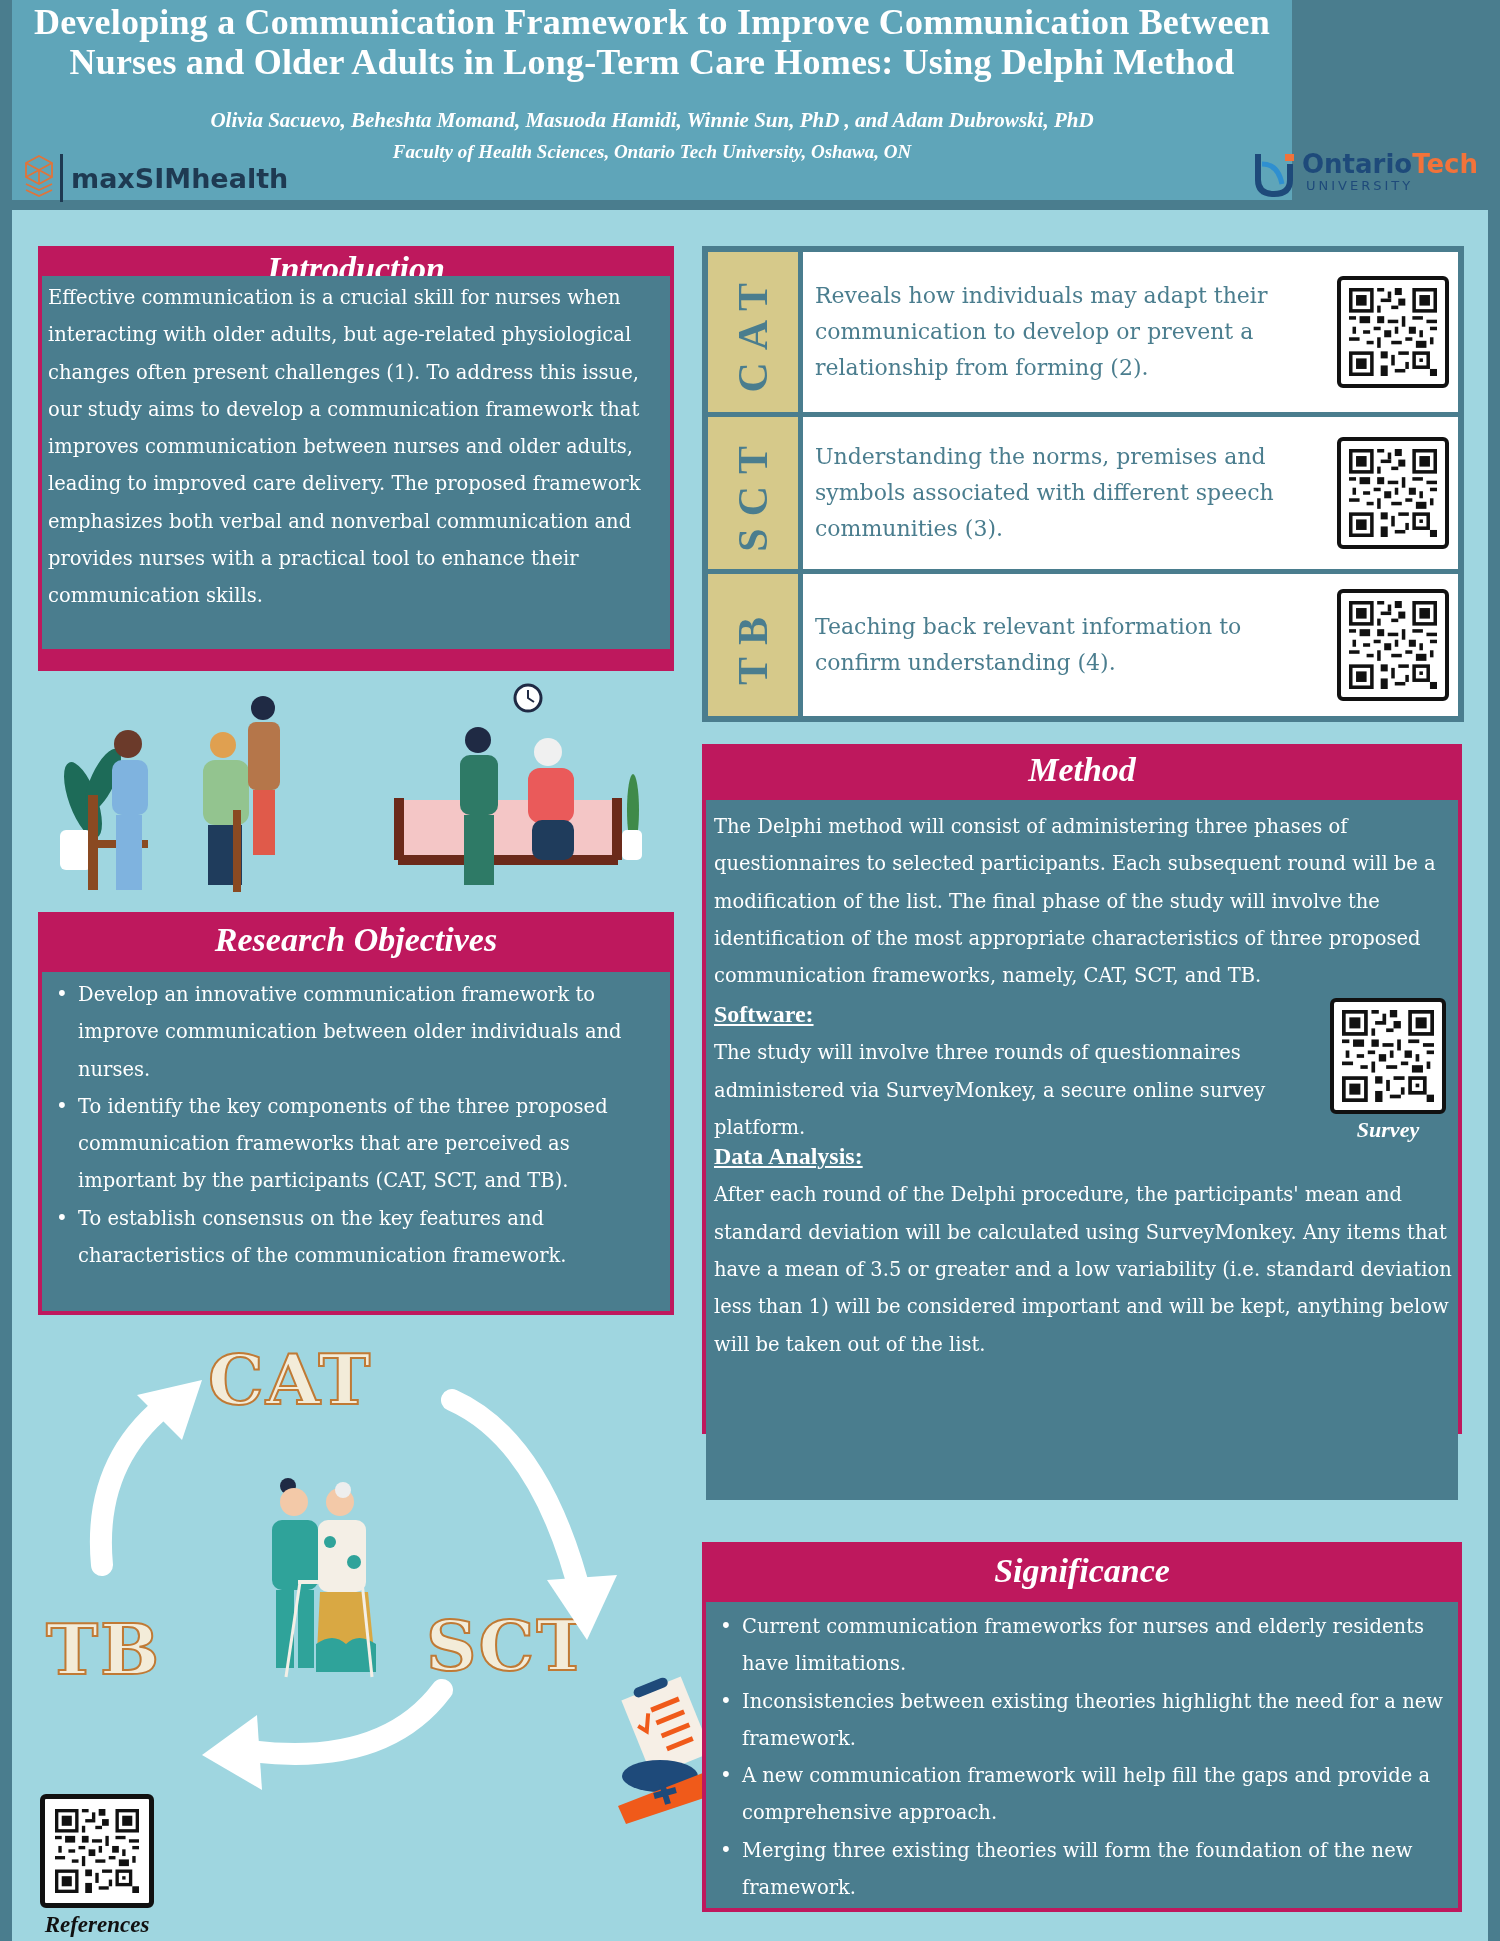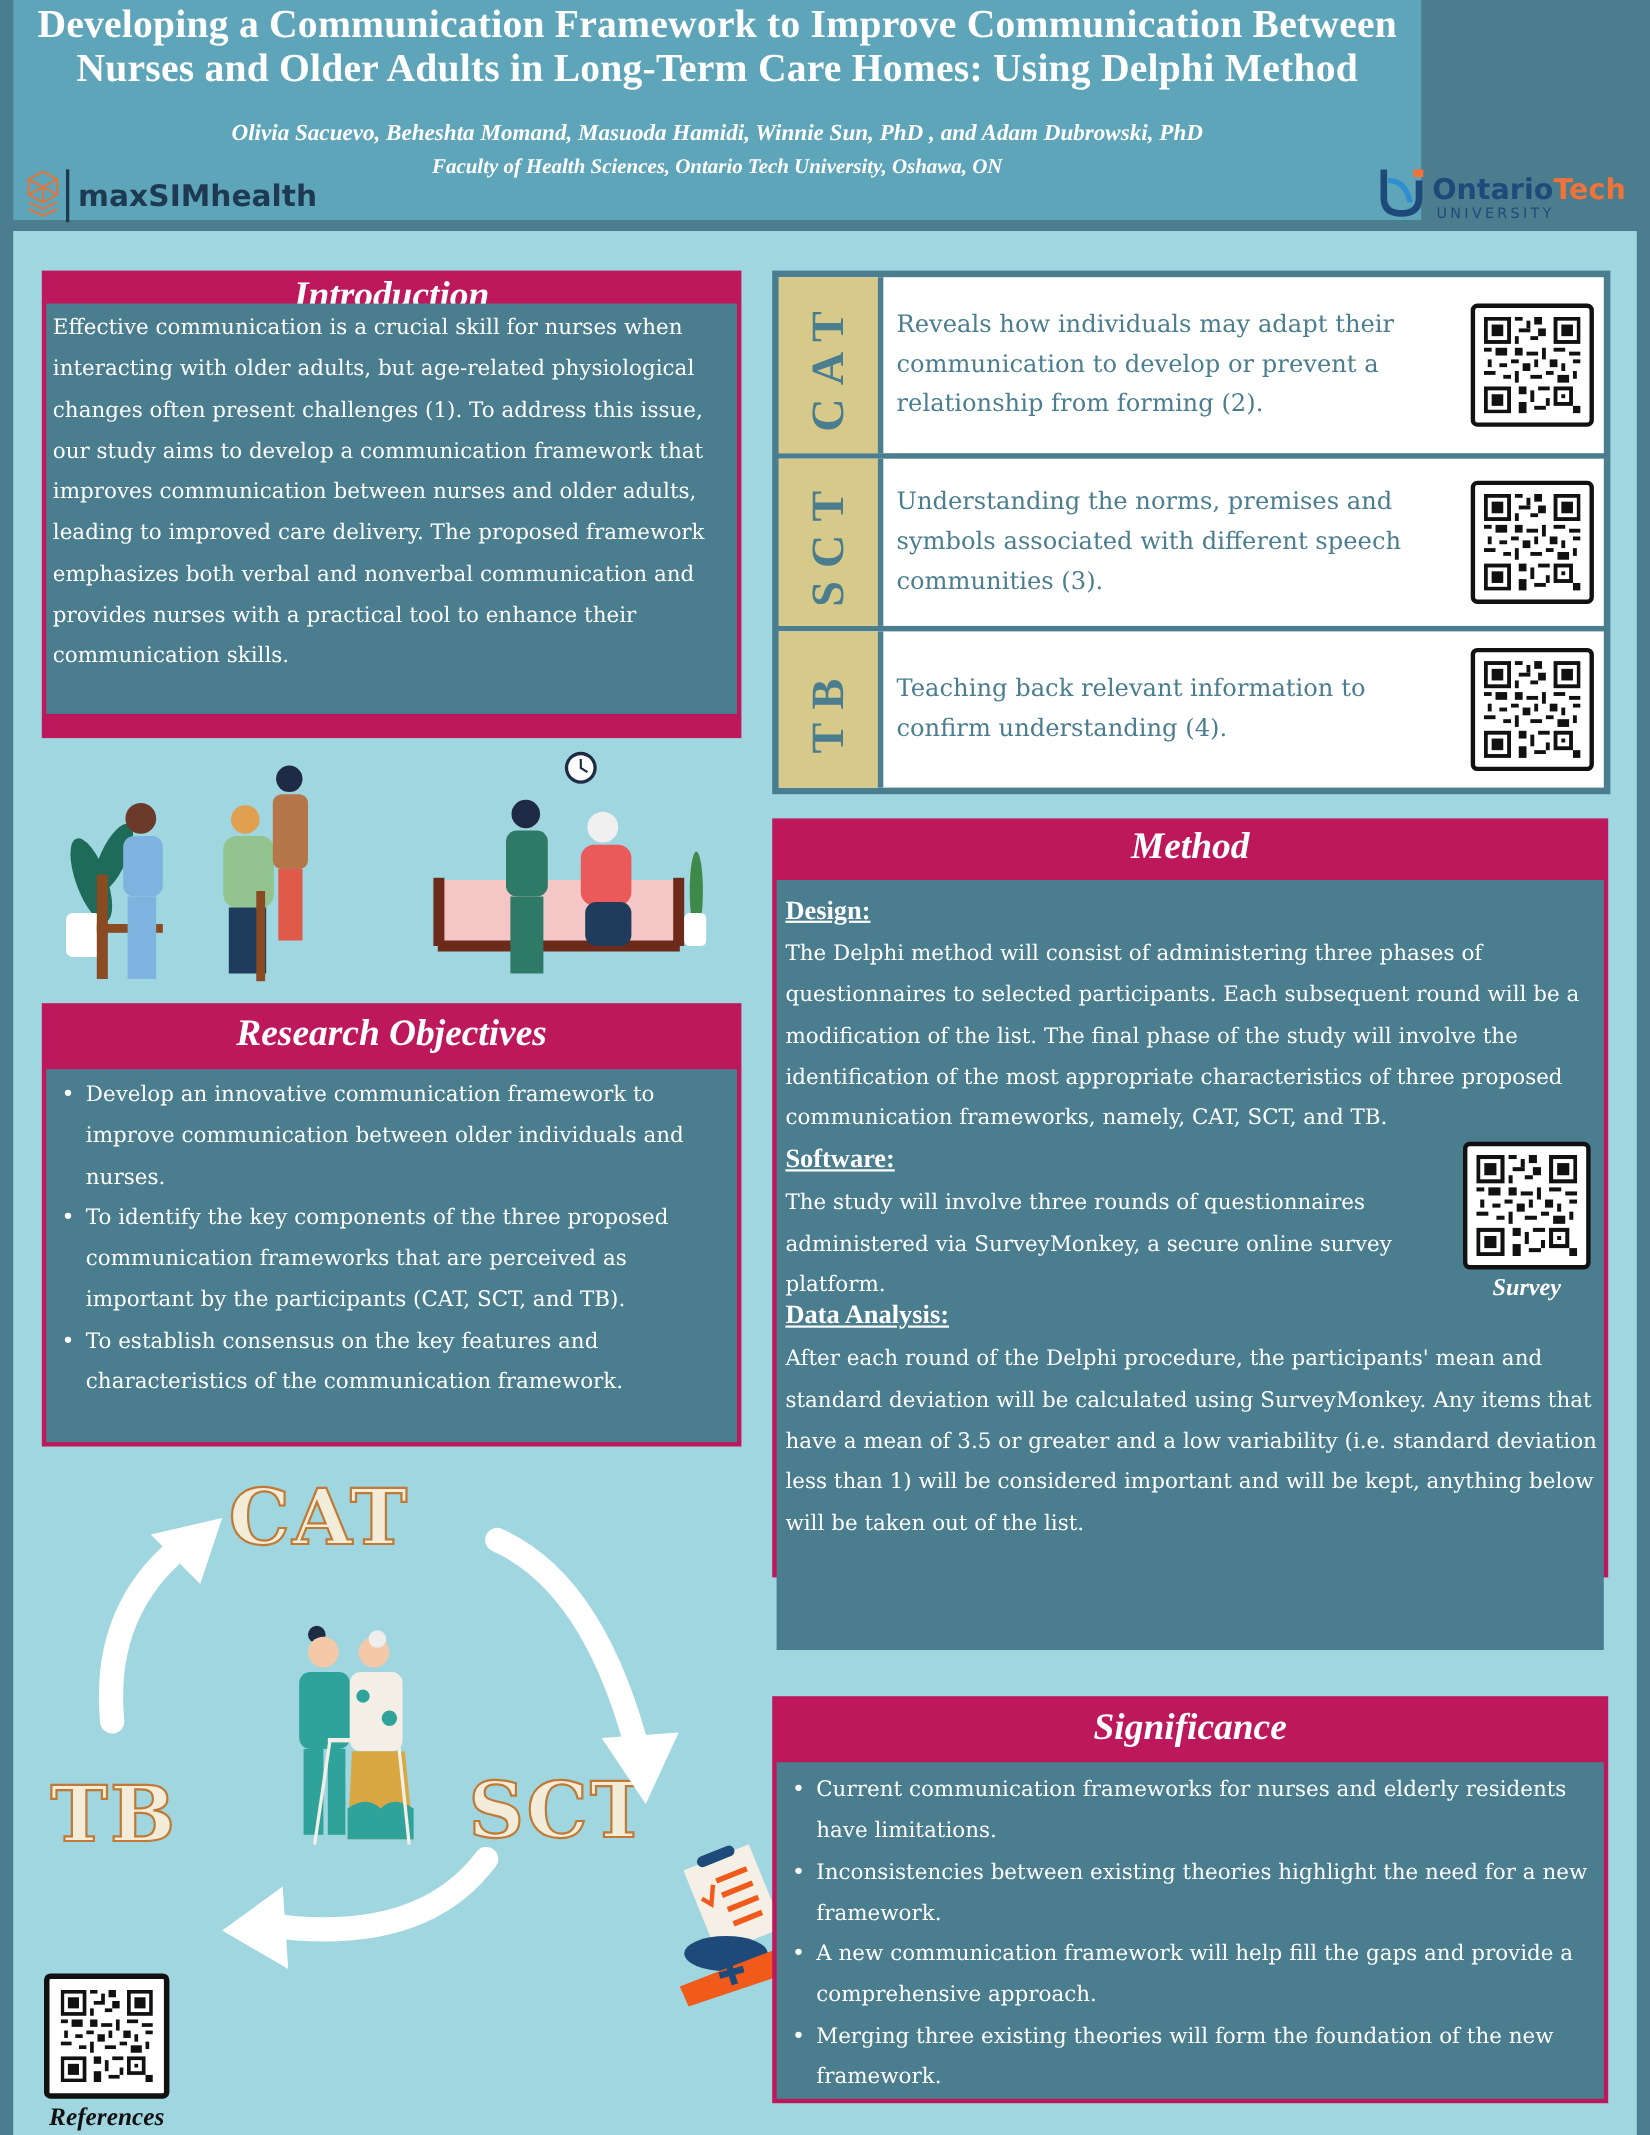--- a/index.html
+++ b/index.html
@@ -33,21 +33,21 @@
   }
   .maxsim {
     position: absolute; left: 12px; top: 152px; height: 52px;
     display: flex; align-items: center;
   }
   .maxsim .bar { width: 3px; height: 48px; background: #1e3a52; margin: 0 8px 0 6px; }
   .maxsim .name {
     font-family: "DejaVu Sans", sans-serif; font-weight: bold; font-size: 27px; color: #1e3a52;
   }
   .otu {
-    position: absolute; left: 1240px; top: 150px; display: flex; align-items: flex-end;
+    position: absolute; left: 1240px; top: 150px; display: flex; align-items: flex-start;
   }
   .otu .words { margin-left: 6px; }
   .otu .ot { font-family: "DejaVu Sans", sans-serif; font-weight: bold; font-size: 26px; line-height: 28px; color: #1e4a7a; }
   .otu .ot .tech { color: #f2733a; }
   .otu .uni { font-family: "DejaVu Sans", sans-serif; font-size: 13px; letter-spacing: 3px; color: #1e4a7a; margin-left: 4px; }
 
   .canvas {
     position: absolute; left: 12px; top: 210px; width: 1476px; height: 1731px;
     background: #9fd6e0;
   }
@@ -302,21 +302,20 @@
               <use href="#qrpat"></use>
             </svg>
           </div>
         </div>
     </div>
   </div>
 
   <div class="panel" style="left:690px; top:534px; width:760px; height:690px;">
     <div class="panel-head" style="line-height:52px;">Method</div>
     <div class="panel-body" style="left:4px; top:56px; width:752px; height:700px; padding:8px 6px 0 8px;">
-      <div class="sub-h">Design:</div>
       <p style="padding:0;">The Delphi method will consist of administering three phases of questionnaires to selected participants. Each subsequent round will be a modification of the list. The final phase of the study will involve the identification of the most appropriate characteristics of three proposed communication frameworks, namely, CAT, SCT, and TB.</p>
       <div class="sub-h">Software:</div>
       <div style="display:flex;">
         <p style="padding:0; width:560px;">The study will involve three rounds of questionnaires administered via SurveyMonkey, a secure online survey platform.</p>
         <div style="margin-left:auto; margin-right:6px; margin-top:-36px; text-align:center;">
           <div class="qr" style="padding:8px;">
               <svg width="92" height="92">
                 <use href="#qrpat"></use>
               </svg>
             </div>

